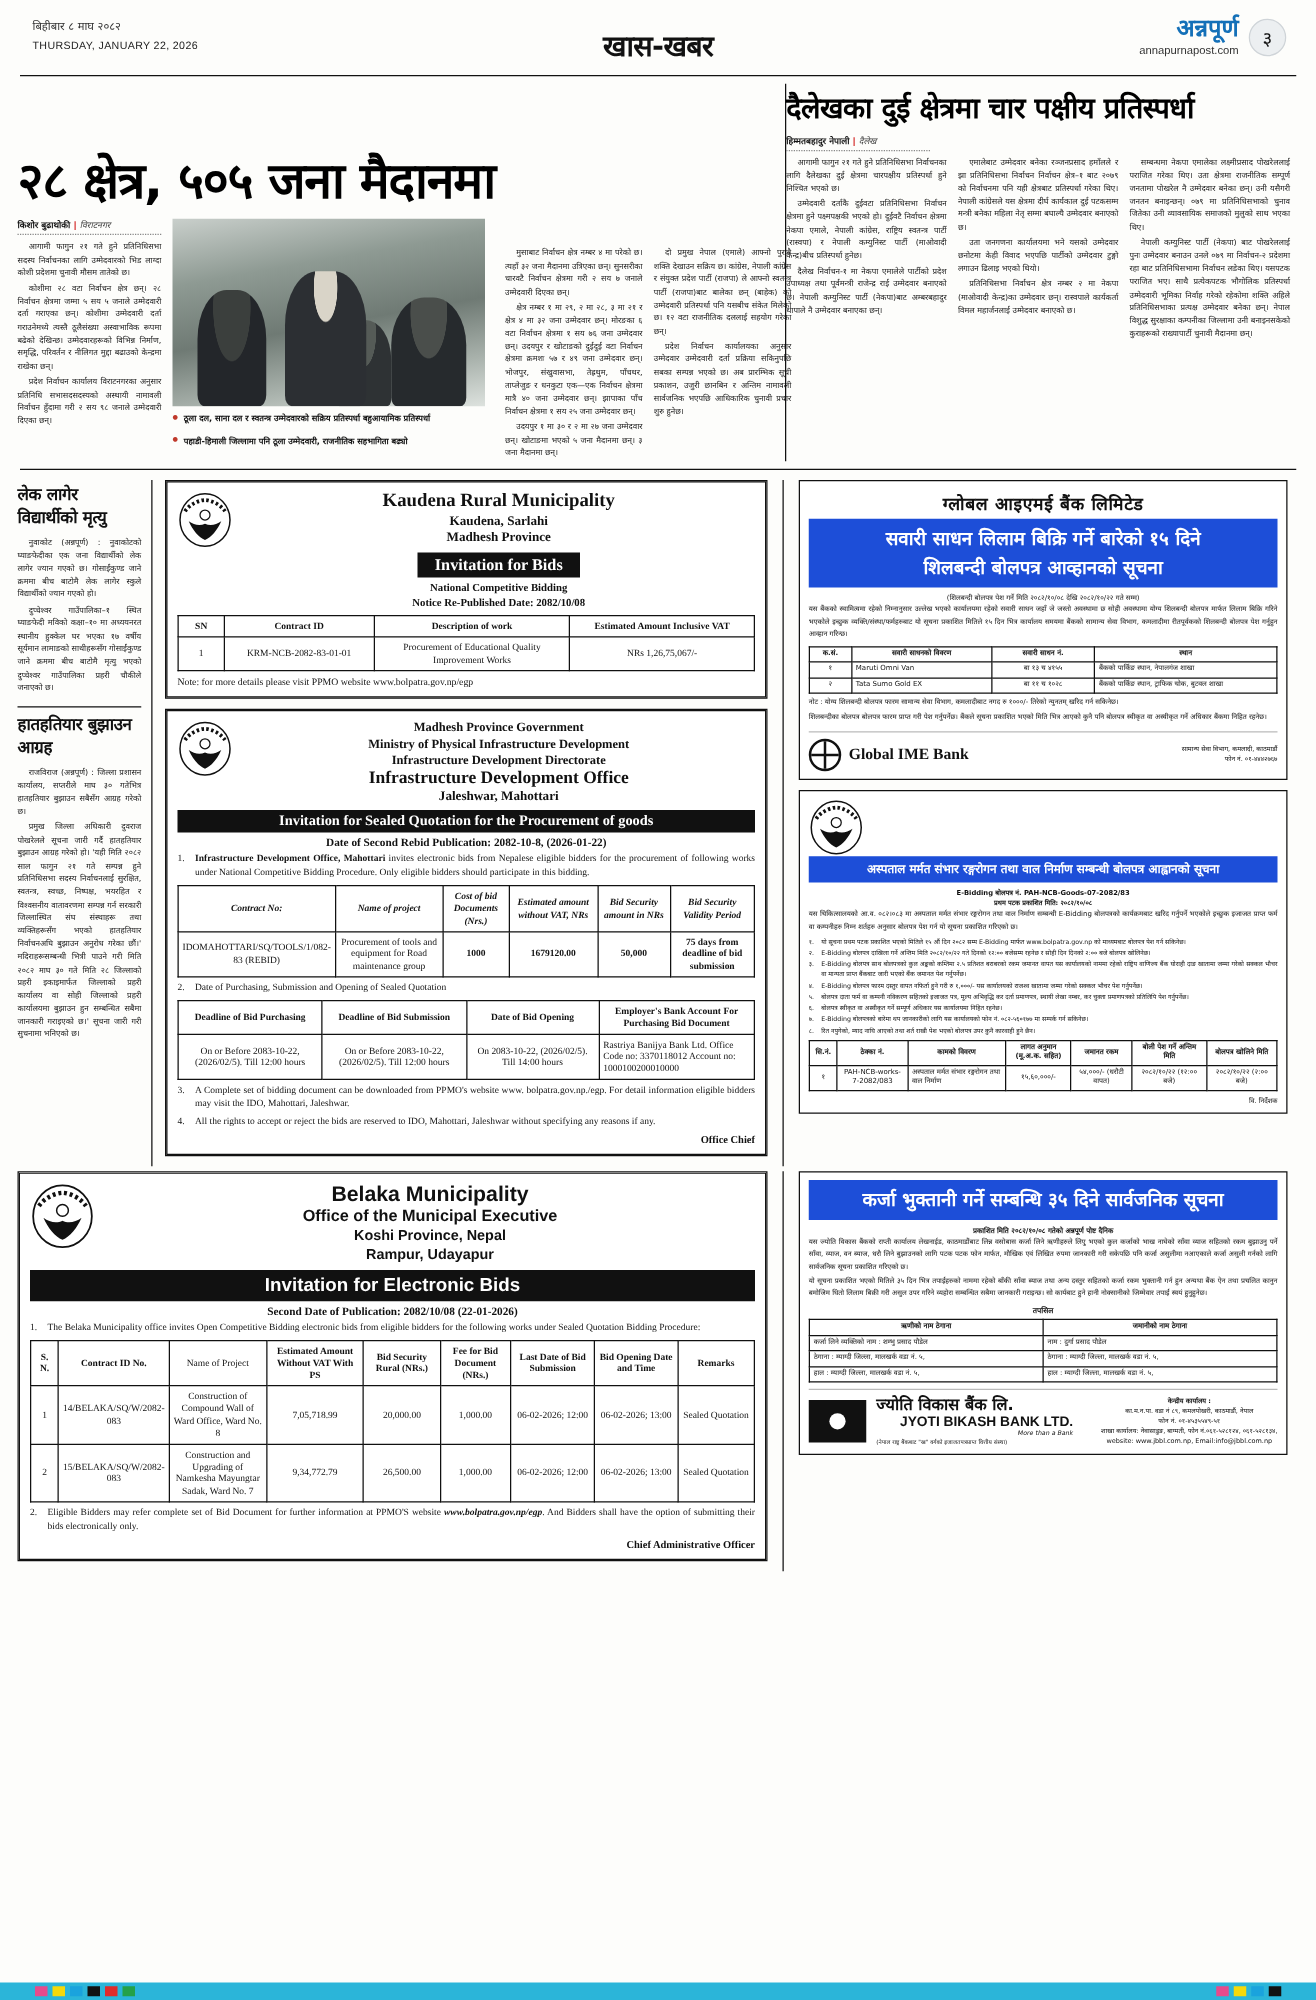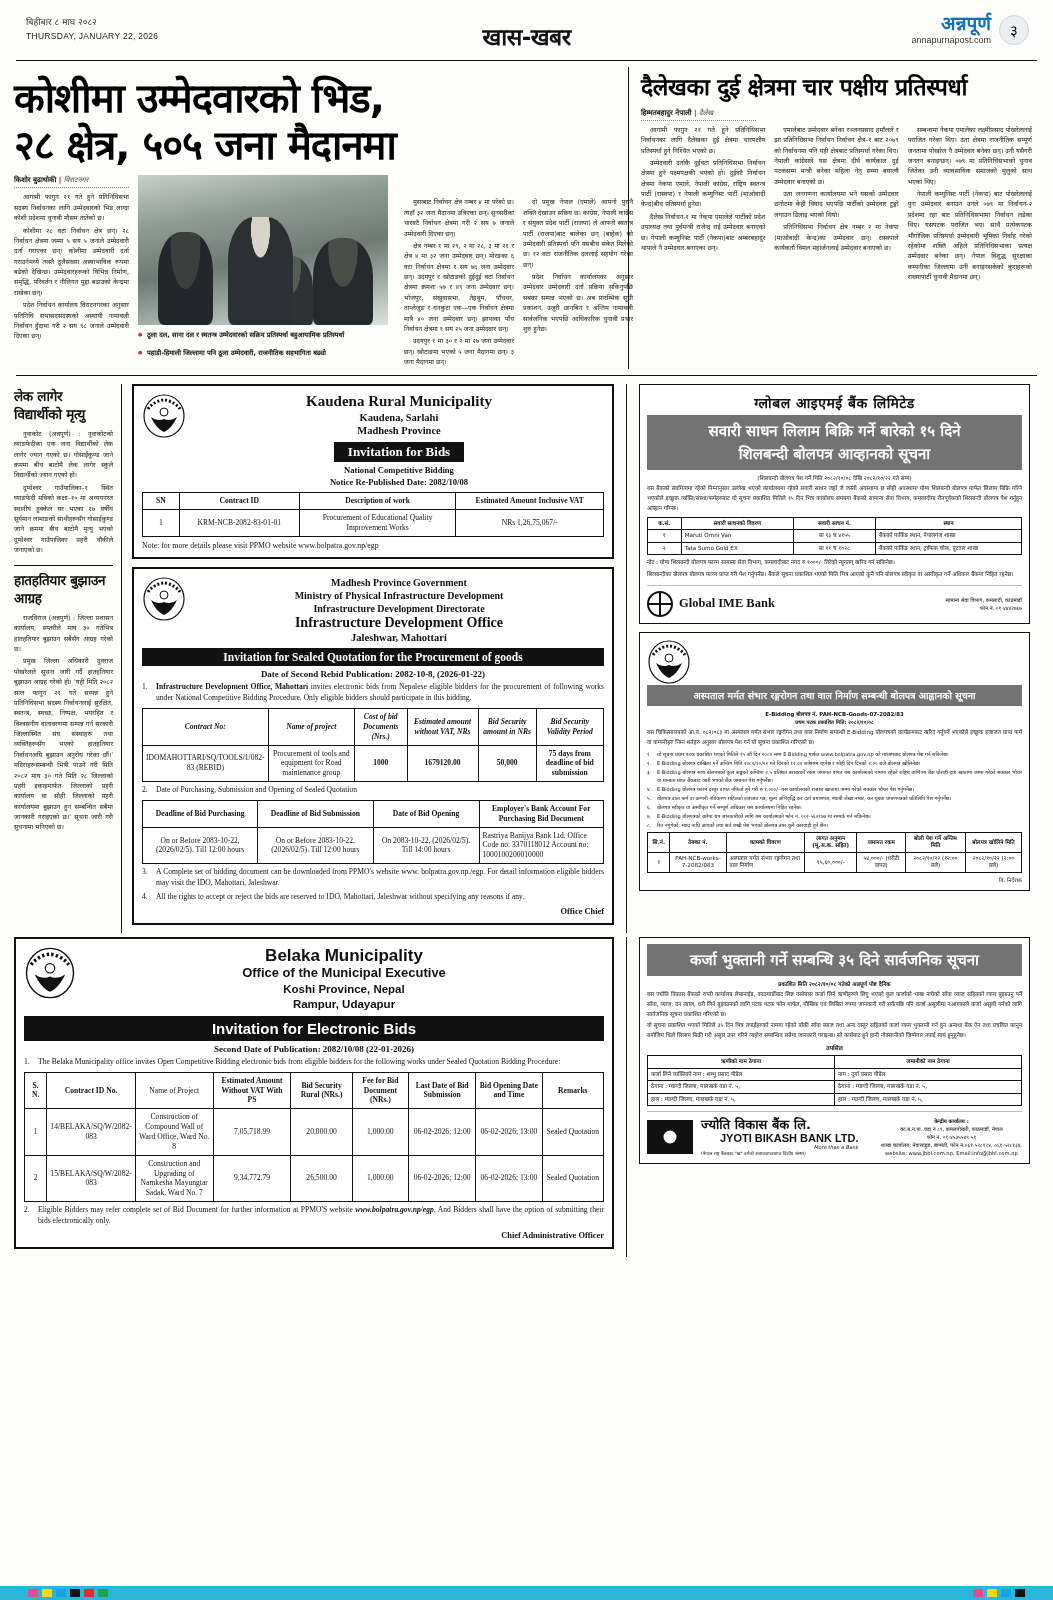--- a/index.html
+++ b/index.html
@@ -29,21 +29,21 @@
                display:flex; align-items:center; justify-content:center; font-size:15px; font-family:"DejaVu Sans", sans-serif; }
   .rule { border-top:1px solid #111; margin:4px 2px 0 2px; }
 
   
   .body-np { font-family:"DejaVu Sans", sans-serif; font-size:6.4px; line-height:1.62; text-align:justify; color:#1a1a1a; }
   .body-np p { margin:0 0 2px 0; text-indent:9px; }
 
   
   .top-wrap { display:flex; gap:14px; margin-top:6px; }
   .top-left { width:600px; }
-  .top-right { width:404px; border-left:1px solid #111; padding-left:12px; }
+  .top-right { width:404px; border-left:1px solid #111; }
 
   h1.lead {
     font-family:"DejaVu Sans", sans-serif; font-weight:700;
     font-size:40px; line-height:1.18; letter-spacing:-1px; margin:8px 0 6px 0; color:#000;
   }
   h1.lead2 {
     font-family:"DejaVu Sans", sans-serif; font-weight:700;
     font-size:23px; line-height:1.25; margin:6px 0 6px 0; color:#000; letter-spacing:-.4px;
   }
   .byline { font-family:"DejaVu Sans", sans-serif; font-size:7px; font-weight:700; border-bottom:1px dotted #888; padding-bottom:3px; margin-bottom:4px;}
@@ -121,21 +121,21 @@
   table.tbl td.left { text-align:left;border-radius:11px; }
 
   
   .notice.sans .nt-t1 { font-family:"Liberation Sans", sans-serif; font-size:17px; }
   .notice.sans .nt-t2 { font-family:"Liberation Sans", sans-serif; font-size:13px; }
   .notice.sans .nt-t3 { font-family:"Liberation Sans", sans-serif; font-size:11.5px; }
 
   
   .np-notice { border:1px solid #111; padding:6px 7px; background:#fff; margin-bottom:8px; font-family:"DejaVu Sans", sans-serif; }
   .np-bank-name { text-align:center; font-size:14px; font-weight:700; letter-spacing:.5px; padding:2px 0 3px;}
-  .np-banner { background:#737373; color:#fff; text-align:center; font-weight:700; font-size:15px;
+  .np-banner { background:#1d4ed8; color:#fff; text-align:center; font-weight:700; font-size:15px;
                line-height:1.5; padding:5px 6px; }
   .np-banner.one { font-size:15px; padding:5px 4px; }
   .np-banner.small { font-size:9.5px; padding:4px 4px; line-height:1.4; }
   .np-center { text-align:center; font-size:5.6px; margin:4px 0 2px; }
   .np-para { font-size:5.6px; line-height:1.75; text-align:justify; margin:2px 0; }
   table.nptbl { width:100%; border-collapse:collapse; font-size:5.6px; margin:3px 0; }
   table.nptbl th, table.nptbl td { border:1px solid #111; padding:2px 3px; line-height:1.35; }
   table.nptbl th { font-weight:700; text-align:center; }
   .np-logo-row { display:flex; align-items:center; justify-content:space-between; gap:8px; margin-top:5px; border-top:1px solid #bbb; padding-top:5px;}
   .np-addr { font-size:5.2px; text-align:right; line-height:1.55; }
@@ -187,21 +187,21 @@
       </div>
       <div class="mh-pageno">३</div>
     </div>
   </div>
   <div class="rule"></div>
 
   <div class="top-wrap">
 
     <div class="top-left">
       <h1 class="lead">
-        <span>कोशीमा उम्मेदवारको भिड,</span><br>
+        <br>
         <span>२८ क्षेत्र, ५०५ जना मैदानमा</span>
       </h1>
 
       <div class="lead-cols">
         <div class="lead-col" style="width:115px;flex:0 0 115px;">
           <div class="byline">
             <span>किशोर बुढाथोकी</span>
             <span class="bar">|</span>
             <em>विराटनगर</em>
           </div>

